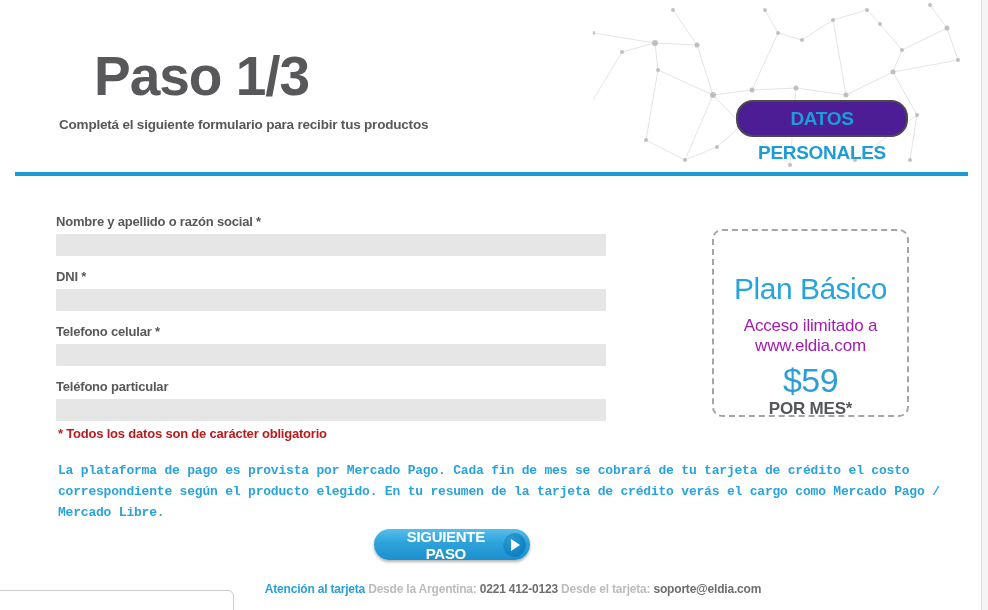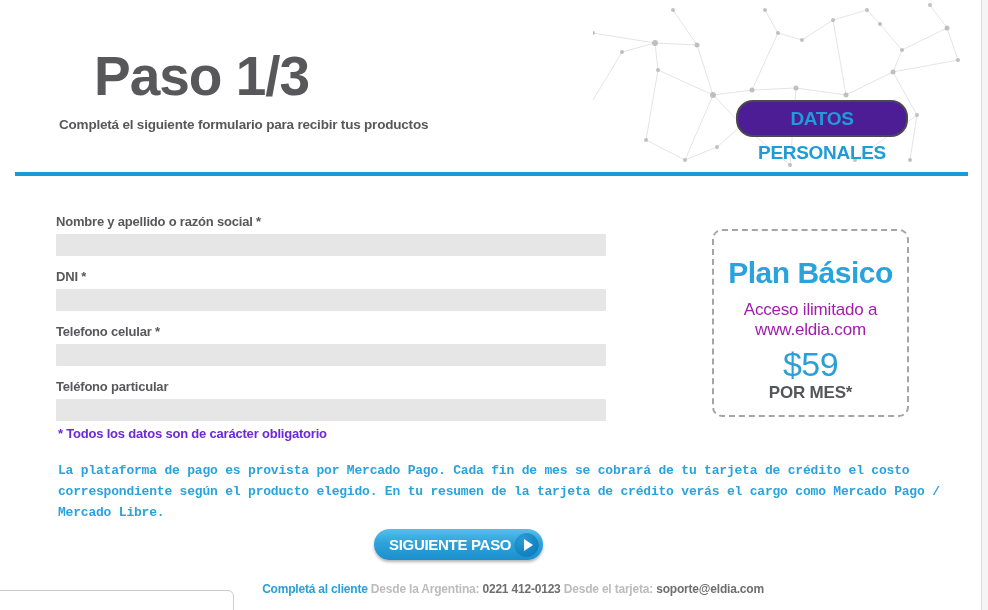--- a/index.html
+++ b/index.html
@@ -45,36 +45,36 @@
     display:block; font-size:13px; font-weight:bold; color:#58585a;
     letter-spacing:-0.2px; margin-bottom:5px; font-stretch:condensed;
   }
   .text-input {
     display:block; width:550px; height:22px; background:#e6e6e6;
     border:none; outline:none; border-radius:1px; padding:0 6px;
     font-size:13px; color:#444444; font-family:"Liberation Sans", sans-serif;
   }
   .required-note {
     position:absolute; left:58px; top:426px; z-index:1;
-    font-size:13px; font-weight:bold; color:#6d28d9; letter-spacing:-0.2px;
+    font-size:13px; font-weight:bold; color:#b91c1c; letter-spacing:-0.2px;
     font-stretch:condensed;
   }
 
   
   .plan-box {
     position:absolute; left:712px; top:229px; width:197px; height:188px; z-index:1;
     border:2px dashed #a5a5a5; border-radius:10px; background:#ffffff;
     padding:9px 12px; text-align:center;
   }
   .plan-heading {
     text-align:left; font-size:13px; font-weight:bold; color:#58585a;
     letter-spacing:-0.2px; font-stretch:condensed;
   }
   .plan-name {
-    margin-top:16px; font-size:30px; font-weight:bold; color:#29a3db;
+    margin-top:32px; font-size:30px; font-weight:normal; color:#29a3db;
     letter-spacing:-0.5px; font-stretch:condensed;
   }
   .plan-desc {
     margin-top:10px; font-size:17px; color:#a21caf; line-height:1.15;
     letter-spacing:-0.2px; font-stretch:condensed;
   }
   .plan-price {
     margin-top:8px; font-size:34px; font-weight:normal; color:#2e9ed6;
     letter-spacing:-0.5px; line-height:1; font-stretch:condensed;
   }
@@ -85,21 +85,21 @@
 
   
   .payment-info {
     position:absolute; left:58px; top:461px; width:908px; z-index:1;
     font-size:13px; font-weight:bold; color:#29a3db; line-height:1.6;
     letter-spacing:-0.2px; font-stretch:condensed;font-family:Liberation Mono, monospace;
   }
 
   
   .next-btn {
-    position:absolute; left:374px; top:529px; width:169px; height:31px; z-index:1;
+    position:absolute; left:374px; top:529px; width:156px; height:31px; z-index:1;
     display:flex; align-items:center; justify-content:space-between;
     padding:0 4px 0 15px; border:none; cursor:pointer;
     border-radius:16px;
     background:linear-gradient(180deg,#55bfeb 0%, #2da2da 45%, #1b90cd 100%);
     box-shadow:0 2px 3px rgba(0,0,0,0.3);
   }
   .next-btn-label {
     font-size:15px; font-weight:bold; color:#ffffff; letter-spacing:-0.3px;
     font-family:"Liberation Sans", sans-serif; font-stretch:condensed;
   }
@@ -248,21 +248,21 @@
   <p class="payment-info">La plataforma de pago es provista por Mercado Pago. Cada fin de mes se cobrará de tu tarjeta de crédito el costo correspondiente según el producto elegido. En tu resumen de la tarjeta de crédito verás el cargo como Mercado Pago / Mercado Libre.</p>
 
   <button class="next-btn">
     <span class="next-btn-label">SIGUIENTE PASO</span>
     <span class="play-circle">
       <span class="play-triangle"></span>
     </span>
   </button>
 
   <div class="footer">
-    <span class="f-blue">Completá al cliente</span>
+    <span class="f-blue">Atención al tarjeta</span>
     <span class="f-light">Desde la Argentina:</span>
     <span class="f-dark">0221 412-0123</span>
     <span class="f-light">Desde el tarjeta:</span>
     <span class="f-dark">soporte@eldia.com</span>
   </div>
 
   <div class="bottom-left-box"></div>
 
 </div>
 

